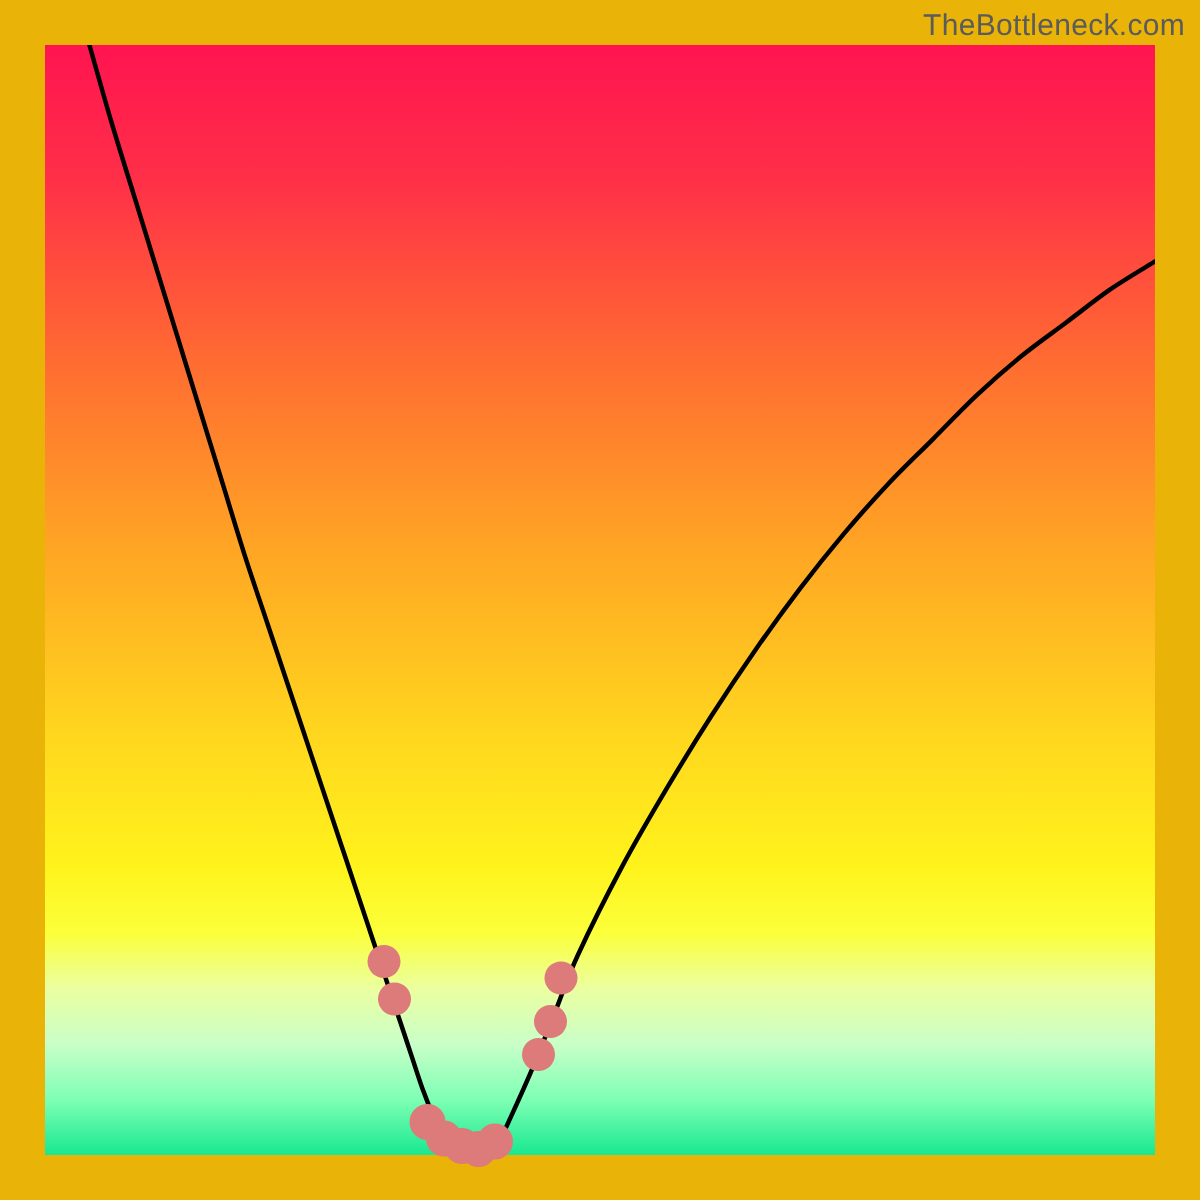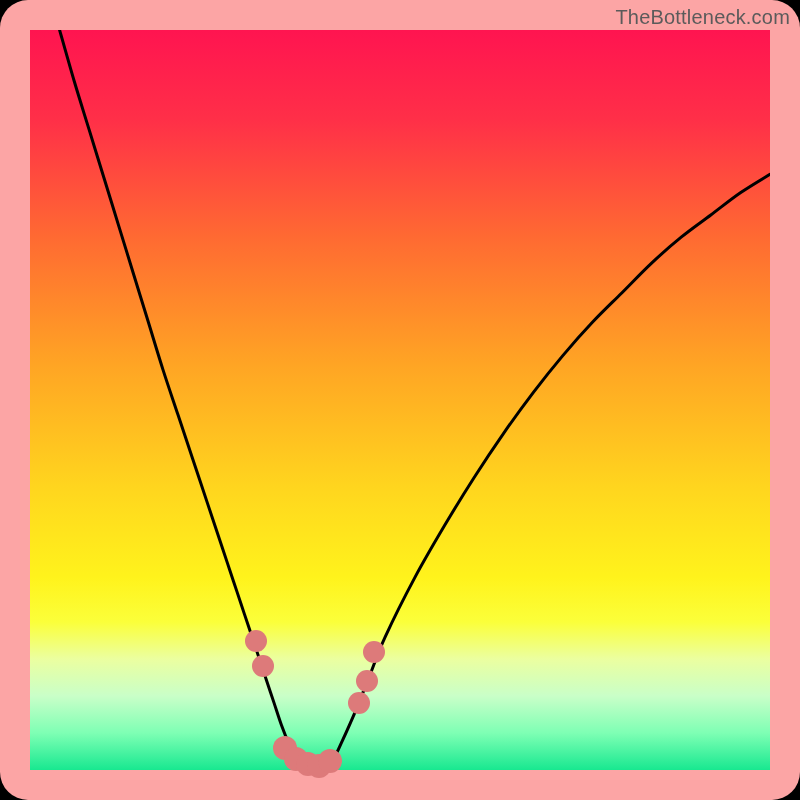--- a/index.html
+++ b/index.html
@@ -1,22 +1,21 @@
 <!DOCTYPE html>
 <html><head>
 <meta charset="utf-8">
 <style>
   * { margin: 0; padding: 0; box-sizing: border-box; }
   html, body { width: 800px; height: 800px; overflow: hidden; background: #000; }
   .frame {
     position: relative;
     width: 800px;
     height: 800px;
-    background: #fca5a5;
-    border-radius: 28px;
+    background: #eab308;
   }
   .watermark {
     position: absolute;
     top: 6px;
     right: 10px;
     font-family: Arial, Helvetica, sans-serif;
     font-size: 20px;
     color: #5b5b5b;
     letter-spacing: 0.2px;
     font-weight: 500;

